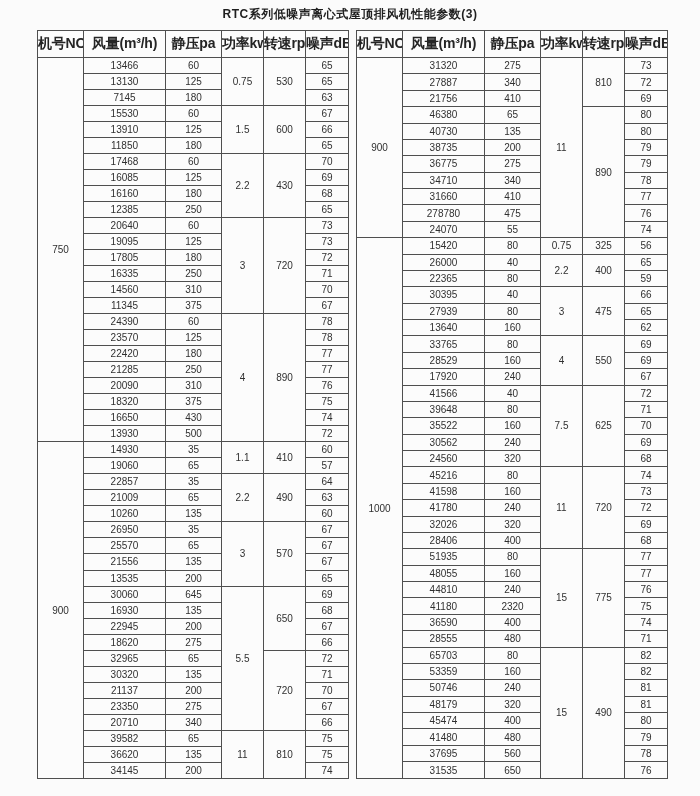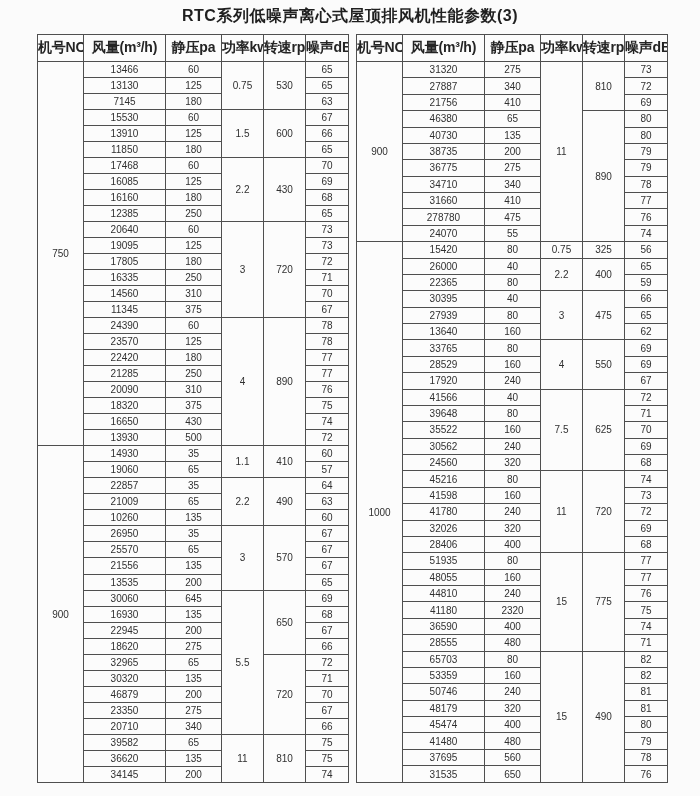--- a/index.html
+++ b/index.html
@@ -14,21 +14,21 @@
   }
   .page {
     width: 700px;
     height: 796px;
     box-sizing: border-box;
     padding-top: 6px;
   }
   .title {
     margin: 0 0 7px 0;
     text-align: center;
-    font-size: 16px;
+    font-size: 12px;
     font-weight: 700;
     letter-spacing: 0.5px;
     color: #1f1f1f;
   }
   .tables {
     display: flex;
     gap: 7px;
     margin-left: 37px;
   }
   table.spec-table {
@@ -302,21 +302,21 @@
             <td>65</td>
             <td rowspan="5">720</td>
             <td>72</td>
           </tr>
           <tr>
             <td>30320</td>
             <td>135</td>
             <td>71</td>
           </tr>
           <tr>
-            <td>46879</td>
+            <td>21137</td>
             <td>200</td>
             <td>70</td>
           </tr>
           <tr>
             <td>23350</td>
             <td>275</td>
             <td>67</td>
           </tr>
           <tr>
             <td>20710</td>

